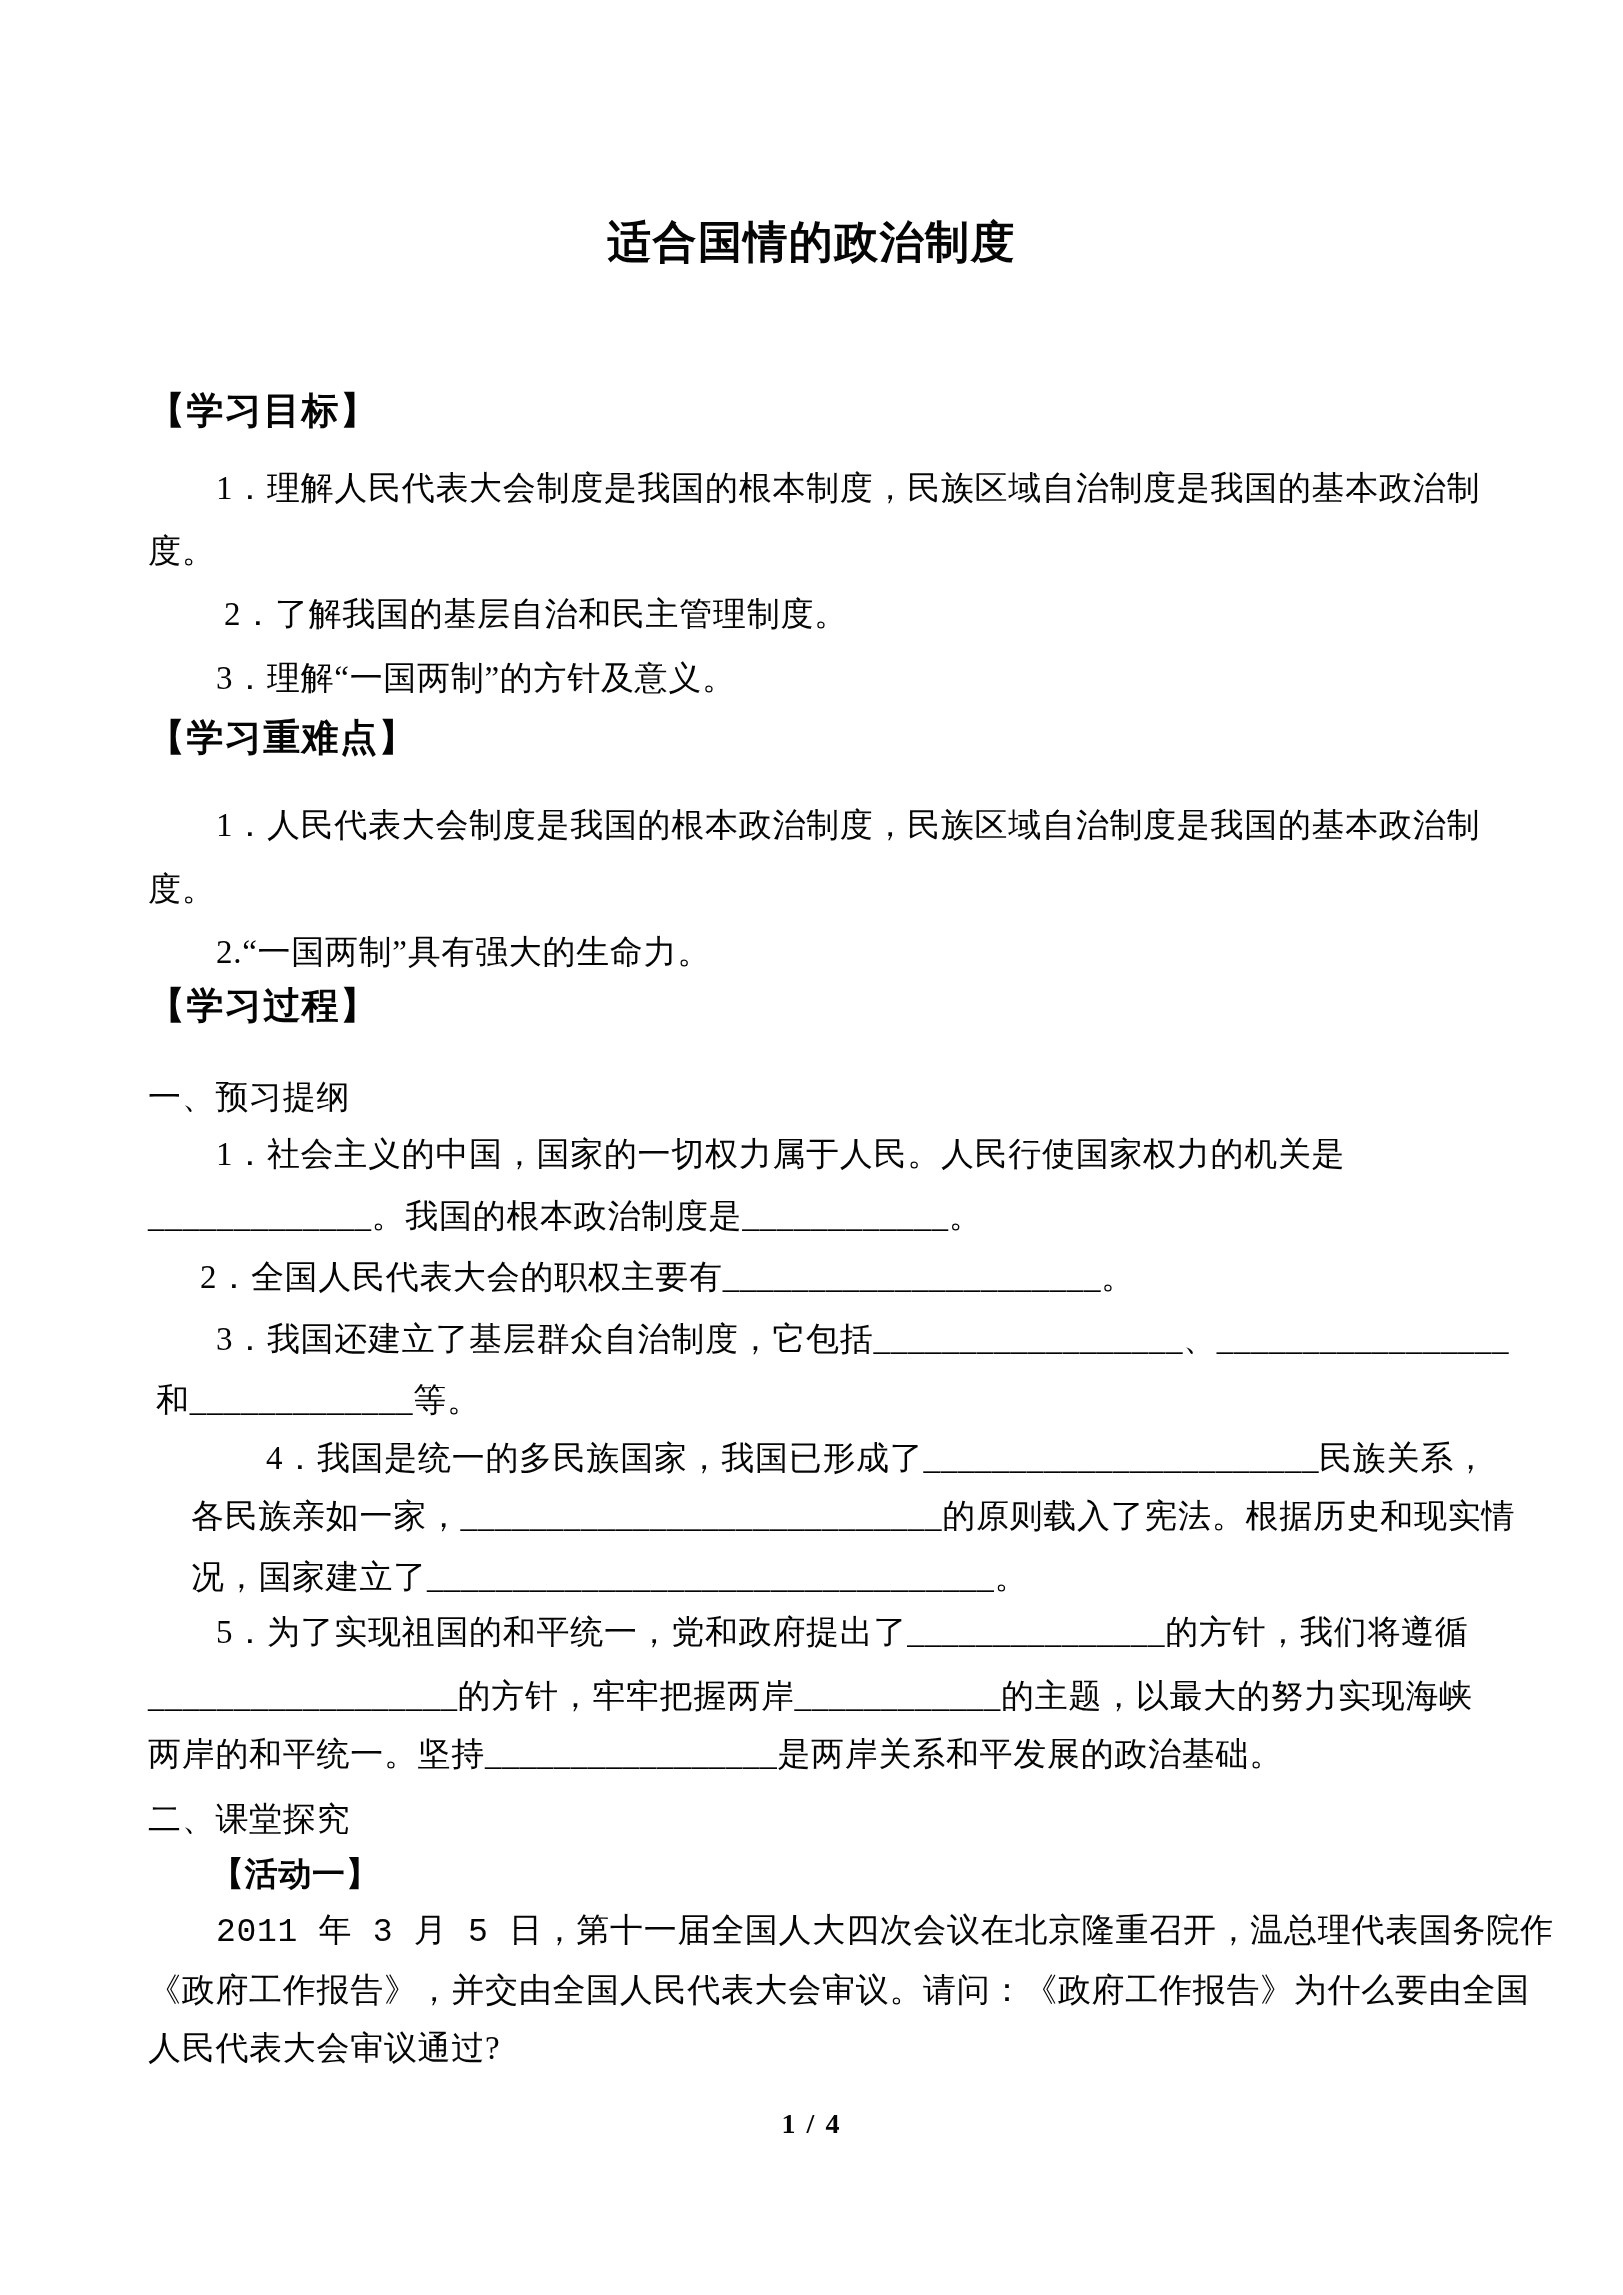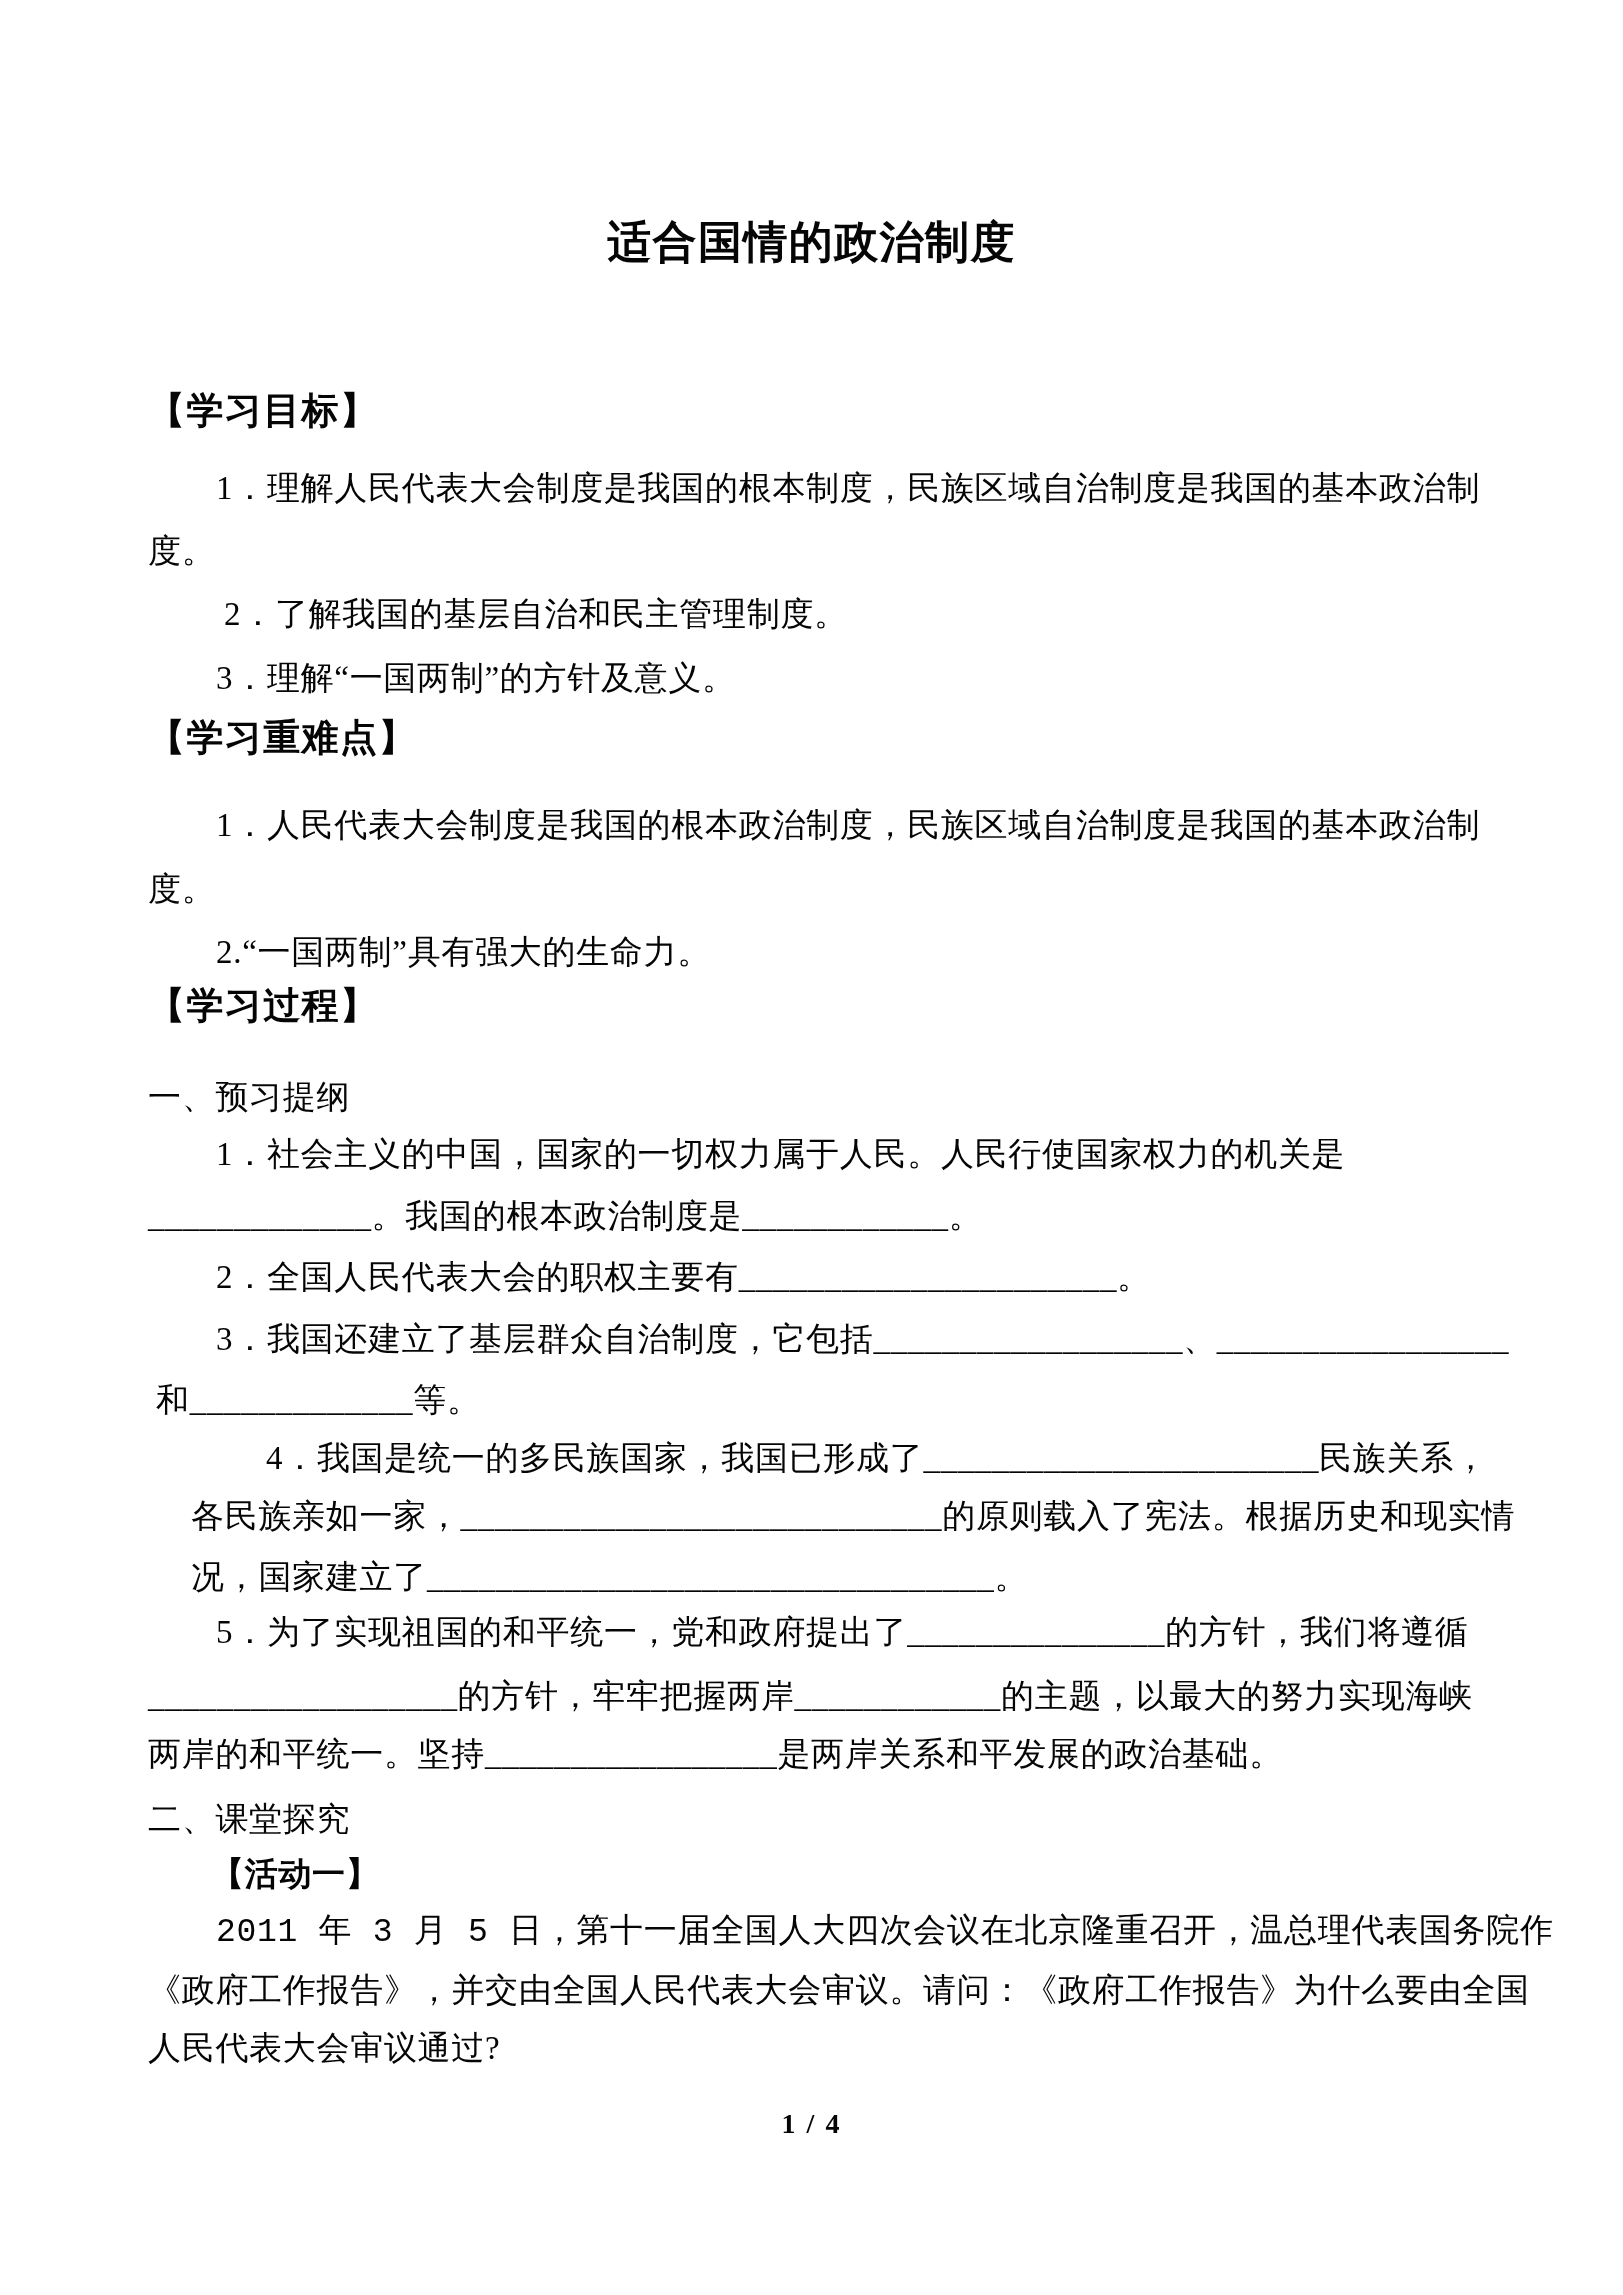--- a/index.html
+++ b/index.html
@@ -49,21 +49,21 @@
   <div class="ln h" style="top:715px;left:148px;">【学习重难点】</div>
   <div class="ln" style="top:805px;left:216px;">1．人民代表大会制度是我国的根本政治制度，民族区域自治制度是我国的基本政治制</div>
   <div class="ln" style="top:869px;left:148px;">度。</div>
   <div class="ln" style="top:932px;left:216px;">2.“一国两制”具有强大的生命力。</div>
 
   <div class="ln h" style="top:983px;left:148px;">【学习过程】</div>
   <div class="ln" style="top:1077px;left:148px;">一、预习提纲</div>
 
   <div class="ln" style="top:1134px;left:216px;">1．社会主义的中国，国家的一切权力属于人民。人民行使国家权力的机关是</div>
   <div class="ln" style="top:1196px;left:148px;">_____________。我国的根本政治制度是____________。</div>
-  <div class="ln" style="top:1257px;left:216px;">2．全国人民代表大会的职权主要有______________________。</div>
+  <div class="ln" style="top:1257px;left:200px;">2．全国人民代表大会的职权主要有______________________。</div>
   <div class="ln" style="top:1319px;left:216px;">3．我国还建立了基层群众自治制度，它包括__________________、_________________</div>
   <div class="ln" style="top:1380px;left:156px;">和_____________等。</div>
   <div class="ln" style="top:1438px;left:266px;">4．我国是统一的多民族国家，我国已形成了_______________________民族关系，</div>
   <div class="ln" style="top:1496px;left:191px;">各民族亲如一家，____________________________的原则载入了宪法。根据历史和现实情</div>
   <div class="ln" style="top:1557px;left:191px;">况，国家建立了_________________________________。</div>
   <div class="ln" style="top:1612px;left:216px;">5．为了实现祖国的和平统一，党和政府提出了_______________的方针，我们将遵循</div>
   <div class="ln" style="top:1734px;left:148px;">两岸的和平统一。坚持_________________是两岸关系和平发展的政治基础。</div>
   <div class="ln" style="top:1676px;left:148px;">__________________的方针，牢牢把握两岸____________的主题，以最大的努力实现海峡</div>
 
   <div class="ln" style="top:1799px;left:148px;">二、课堂探究</div>

